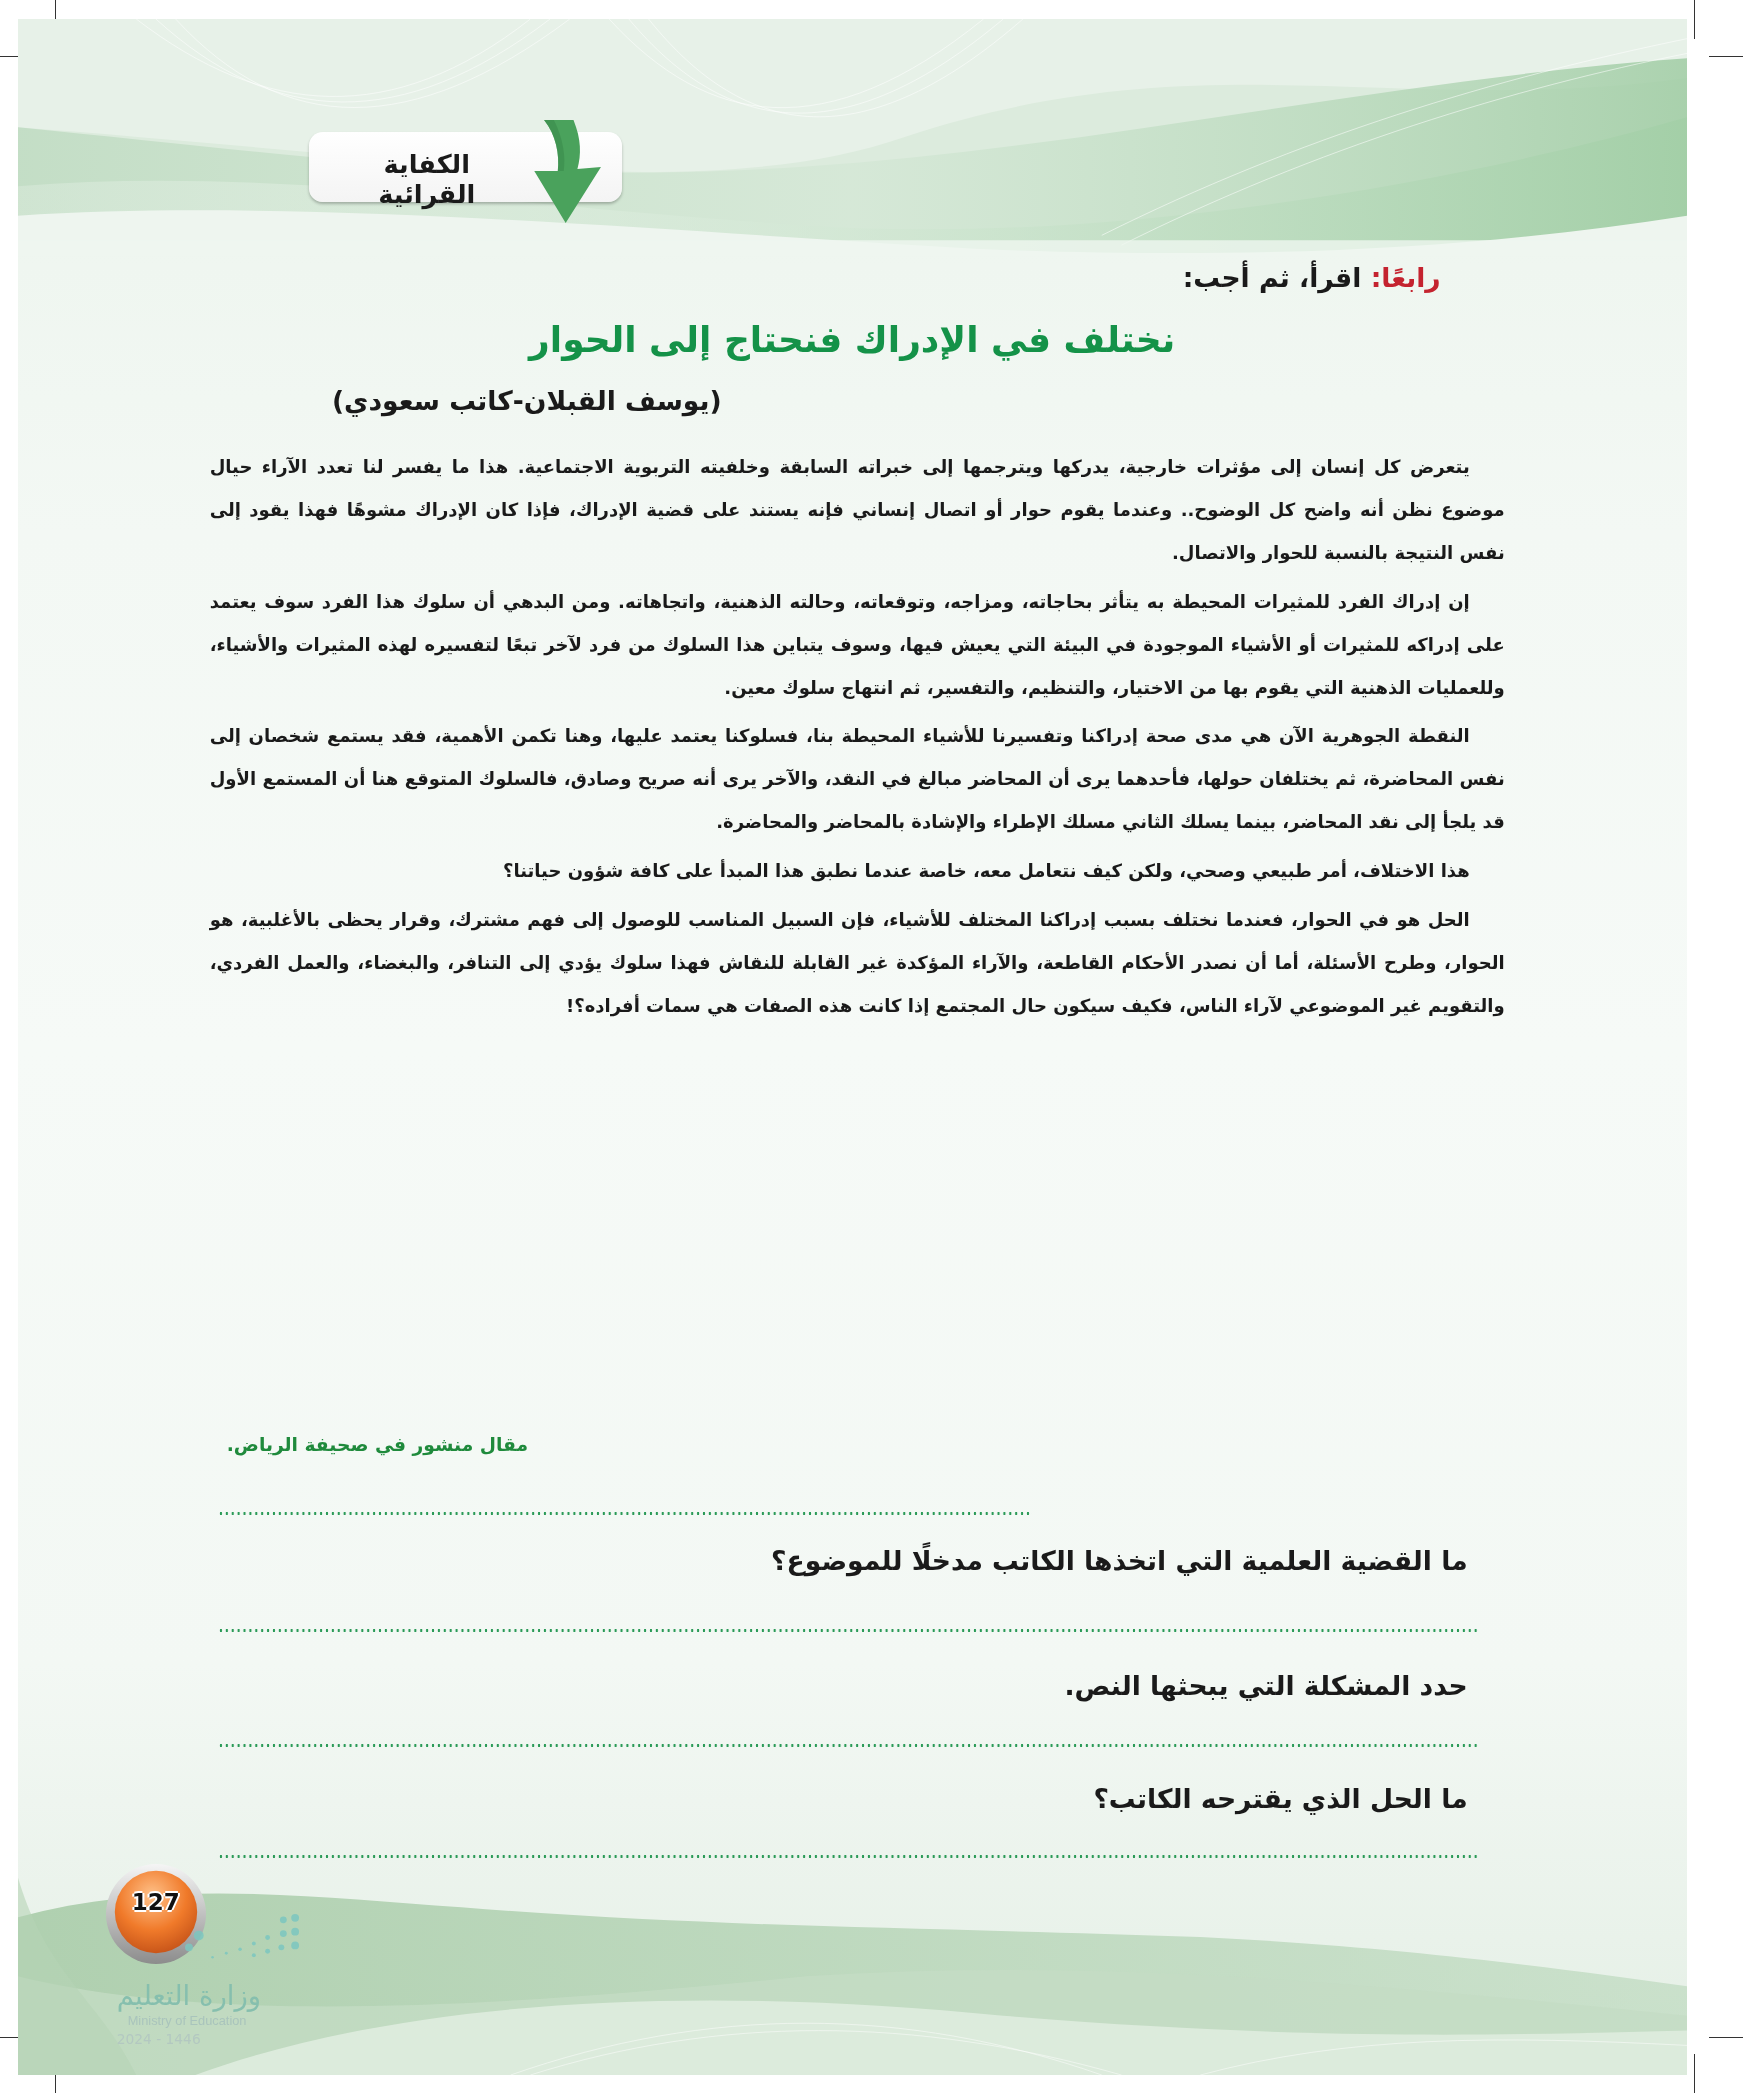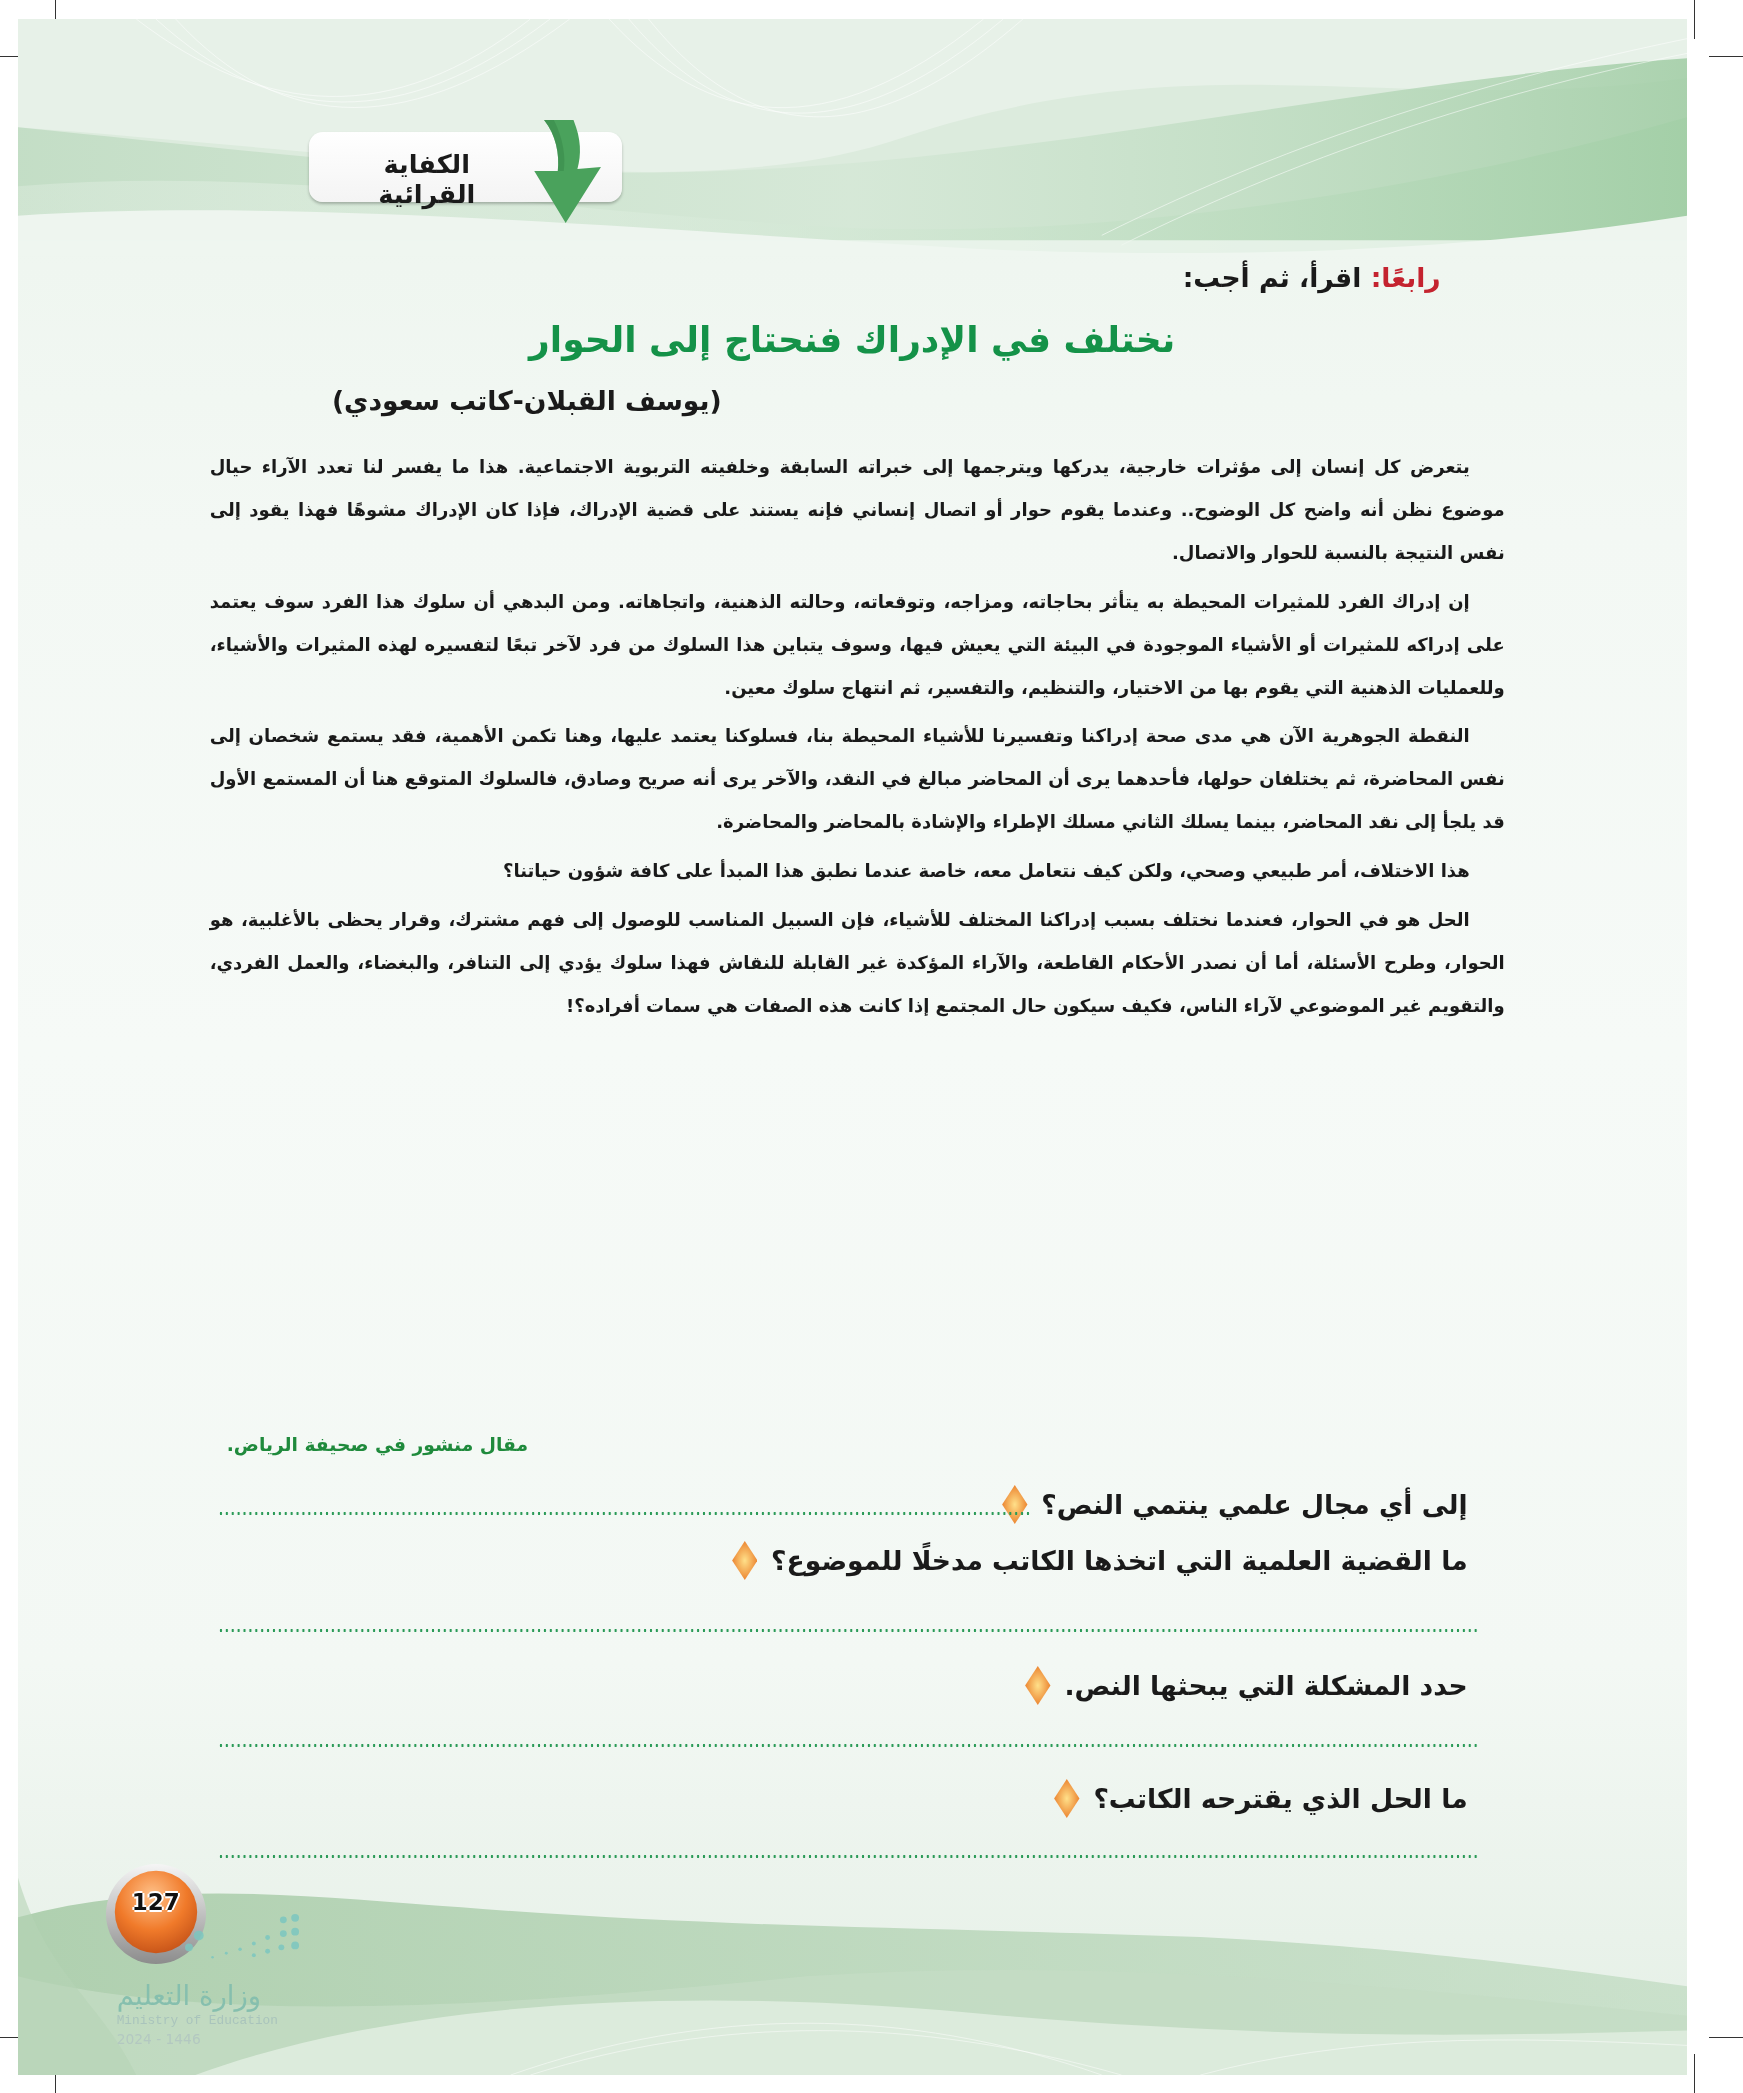--- a/index.html
+++ b/index.html
@@ -72,21 +72,21 @@
   .page-badge { position: absolute; left: 87px; top: 1844px; width: 102px; height: 102px; }
   .page-num {
     position: absolute; left: 87px; top: 1870px; width: 102px; text-align: center;
     font-family: "DejaVu Sans", sans-serif; font-weight: bold; font-size: 23px; color: #111;
     text-shadow: -2px 0 #fff, 2px 0 #fff, 0 -2px #fff, 0 2px #fff;
   }
   .ministry-dots { position: absolute; left: 167px; top: 1891px; width: 118px; height: 59px; }
   .ministry-ar {
     position: absolute; left: 99px; top: 1960px; font-family: "DejaVu Sans", sans-serif; font-size: 27.6px; color: #86bfae; direction: rtl;
   }
-  .ministry-en { position: absolute; left: 99px; top: 1994px; font-family: Liberation Mono, monospace; font-size: 12.8px; color: #a9c4bc; }
+  .ministry-en { position: absolute; left: 110px; top: 1994px; font-family: Liberation Sans, sans-serif; font-size: 12.8px; color: #a9c4bc; }
   .ministry-year { position: absolute; left: 99px; top: 2012px; font-family: "DejaVu Sans", sans-serif; font-size: 13.8px; color: #b3c8c1; }
 </style>
 </head>
 <body>
 
 <div class="crop" style="left:55px;top:0;width:1px;height:39px;"></div>
 <div class="crop" style="left:0;top:56px;width:39px;height:1px;"></div>
 <div class="crop" style="left:1694px;top:0;width:1px;height:39px;"></div>
 <div class="crop" style="left:1709px;top:56px;width:34px;height:1px;"></div>
 <div class="crop" style="left:55px;top:2054px;width:1px;height:39px;"></div>
@@ -145,32 +145,20 @@
   <div class="body-text rtl">
     <p>يتعرض كل إنسان إلى مؤثرات خارجية، يدركها ويترجمها إلى خبراته السابقة وخلفيته التربوية الاجتماعية. هذا ما يفسر لنا تعدد الآراء حيال موضوع نظن أنه واضح كل الوضوح.. وعندما يقوم حوار أو اتصال إنساني فإنه يستند على قضية الإدراك، فإذا كان الإدراك مشوهًا فهذا يقود إلى نفس النتيجة بالنسبة للحوار والاتصال.</p>
     <p style="margin-top:5.9px;">إن إدراك الفرد للمثيرات المحيطة به يتأثر بحاجاته، ومزاجه، وتوقعاته، وحالته الذهنية، واتجاهاته. ومن البدهي أن سلوك هذا الفرد سوف يعتمد على إدراكه للمثيرات أو الأشياء الموجودة في البيئة التي يعيش فيها، وسوف يتباين هذا السلوك من فرد لآخر تبعًا لتفسيره لهذه المثيرات والأشياء، وللعمليات الذهنية التي يقوم بها من الاختيار، والتنظيم، والتفسير، ثم انتهاج سلوك معين.</p>
     <p style="margin-top:5.9px;">النقطة الجوهرية الآن هي مدى صحة إدراكنا وتفسيرنا للأشياء المحيطة بنا، فسلوكنا يعتمد عليها، وهنا تكمن الأهمية، فقد يستمع شخصان إلى نفس المحاضرة، ثم يختلفان حولها، فأحدهما يرى أن المحاضر مبالغ في النقد، والآخر يرى أنه صريح وصادق، فالسلوك المتوقع هنا أن المستمع الأول قد يلجأ إلى نقد المحاضر، بينما يسلك الثاني مسلك الإطراء والإشادة بالمحاضر والمحاضرة.</p>
     <p style="margin-top:5.9px;">هذا الاختلاف، أمر طبيعي وصحي، ولكن كيف نتعامل معه، خاصة عندما نطبق هذا المبدأ على كافة شؤون حياتنا؟</p>
     <p style="margin-top:5.9px;">الحل هو في الحوار، فعندما نختلف بسبب إدراكنا المختلف للأشياء، فإن السبيل المناسب للوصول إلى فهم مشترك، وقرار يحظى بالأغلبية، هو الحوار، وطرح الأسئلة، أما أن نصدر الأحكام القاطعة، والآراء المؤكدة غير القابلة للنقاش فهذا سلوك يؤدي إلى التنافر، والبغضاء، والعمل الفردي، والتقويم غير الموضوعي لآراء الناس، فكيف سيكون حال المجتمع إذا كانت هذه الصفات هي سمات أفراده؟!</p>
   </div>
 
   <div class="source rtl">مقال منشور في صحيفة الرياض.</div>
 
-  <div class="q rtl" style="top:1466px;">
-    <svg class="diamond" viewBox="0 0 26 40">
-      <defs>
-          <radialGradient id="dg1" cx="0.5" cy="0.5" r="0.6">
-            <stop offset="0" stop-color="#ffe08a"></stop>
-            <stop offset="1" stop-color="#e8731f"></stop>
-          </radialGradient>
-        </defs>
-      <path d="M13 0 L26 20 L13 40 L0 20 Z" fill="url(#dg1)"></path>
-    </svg>
-    <span>إلى أي مجال علمي ينتمي النص؟</span>
-  </div>
   <div class="dots" style="left:200px; width:814px; top:1493px;"></div>
 
   <div class="q rtl" style="top:1522px;justify-content:center;">
     <svg class="diamond" viewBox="0 0 26 40">
       <path d="M13 0 L26 20 L13 40 L0 20 Z" fill="url(#dg1)"></path>
     </svg>
     <span>ما القضية العلمية التي اتخذها الكاتب مدخلًا للموضوع؟</span>
   </div>
   <div class="dots" style="left:200px; width:1261px; top:1610px;"></div>
 

